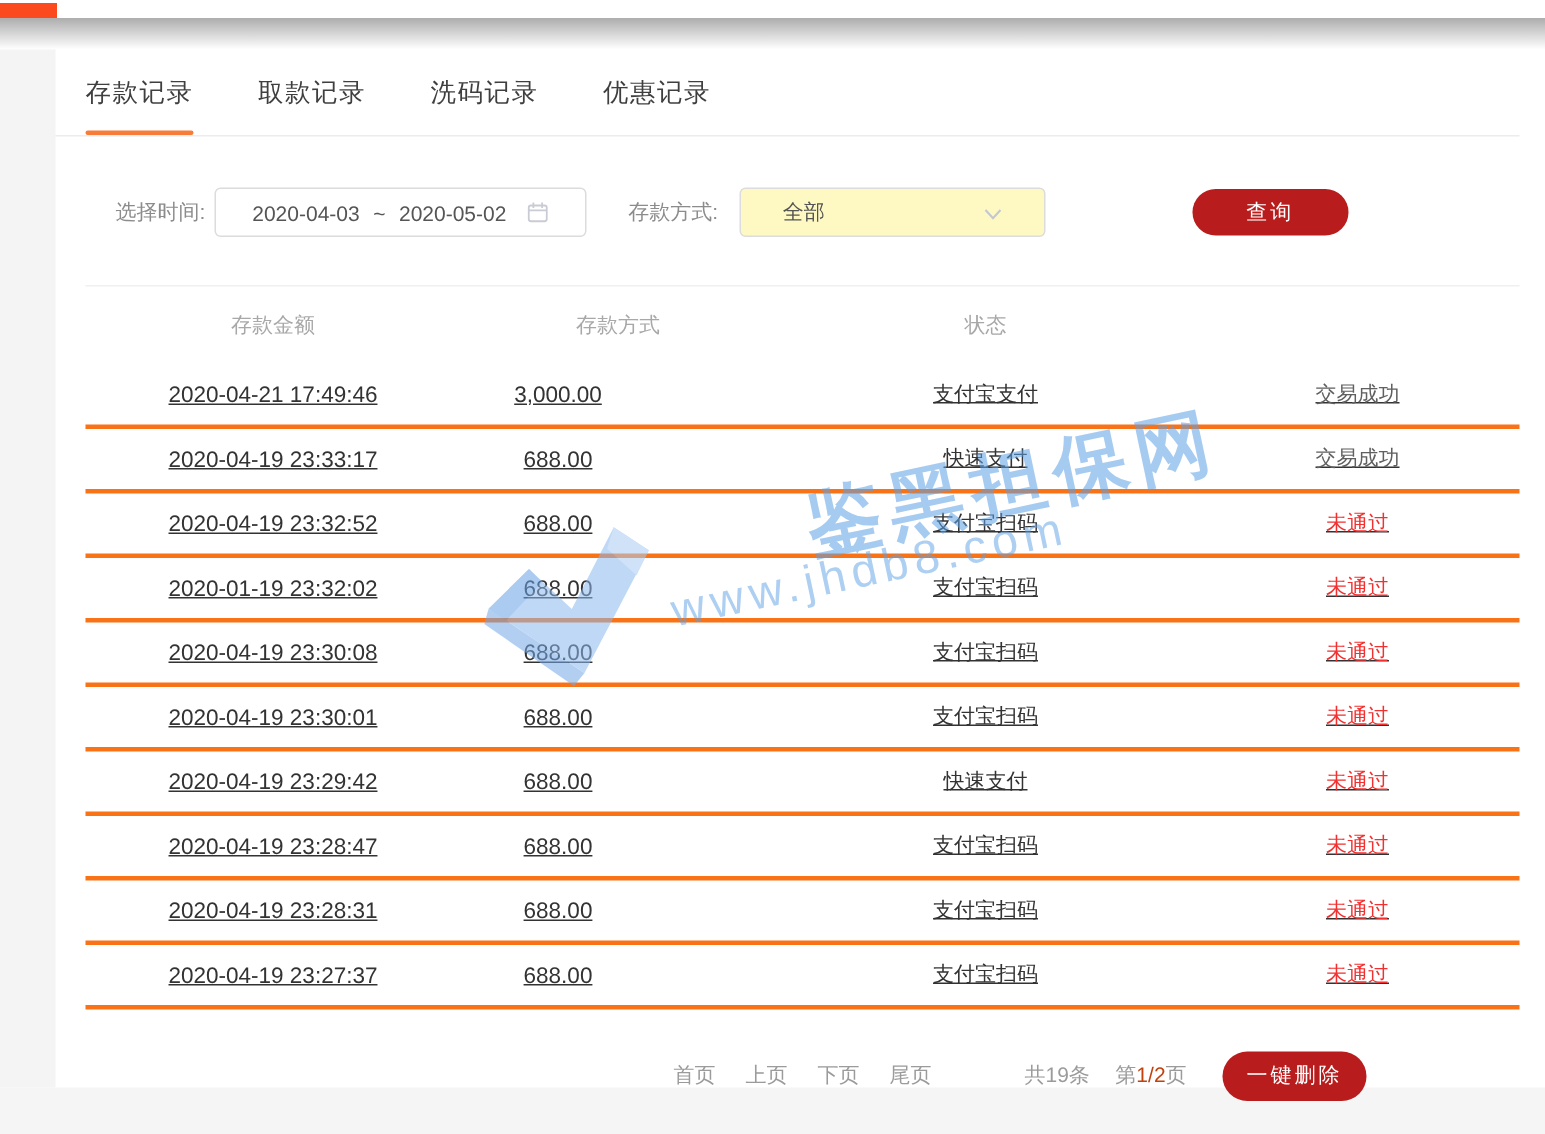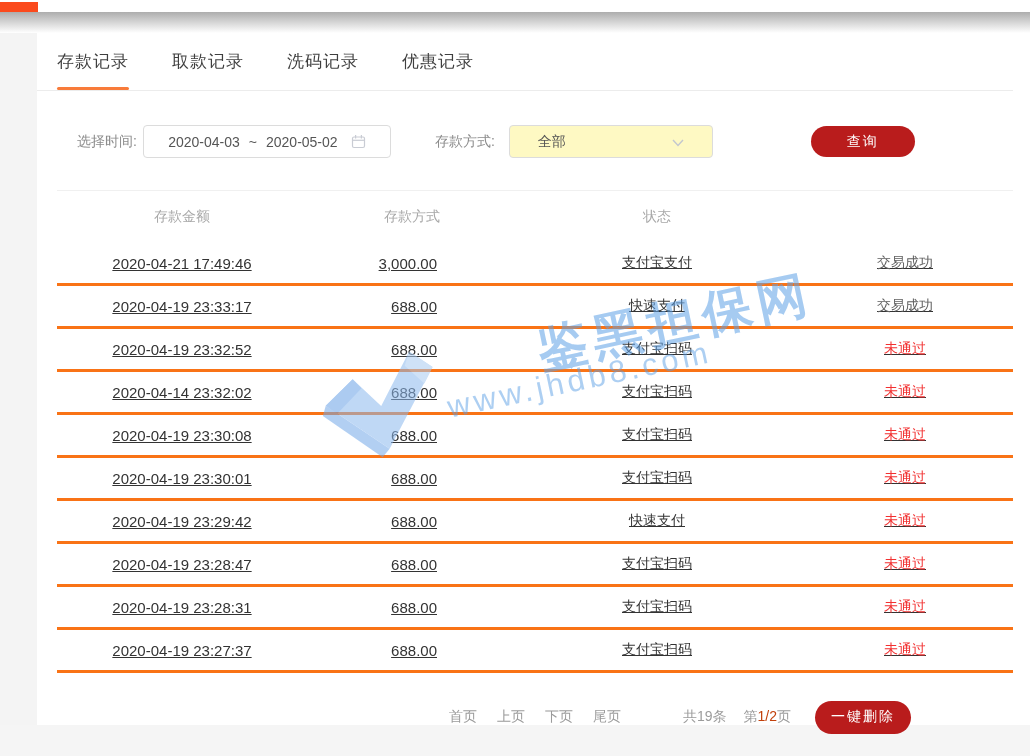--- a/index.html
+++ b/index.html
@@ -25,38 +25,38 @@
   .tab.active::after{content:"";position:absolute;left:0;right:0;bottom:0;height:3px;
     background:#f87b3a;border-radius:2px;}
 
   
   .filter-row{display:flex;align-items:center;height:33px;margin:34px 0 0 40px;
     font-size:14px;color:#8c8c8c;}
   .date-box{box-sizing:border-box;width:248px;height:33px;margin-left:6px;
     border:1px solid #dcdcdc;border-radius:4px;display:flex;align-items:center;
     justify-content:center;gap:9px;color:#555;font-size:14px;background:#fff;cursor:text;}
   .date-box .cal{display:flex;margin-left:4px;}
-  .method-label{margin-left:44px;}
+  .method-label{margin-left:28px;}
   .select-box{box-sizing:border-box;width:204px;height:33px;margin-left:14px;
     border:1px solid #dcdcdc;border-radius:4px;display:flex;align-items:center;
     padding:0 28px;color:#555;font-size:14px;background:#fef9c3;cursor:pointer;}
   .select-box .sel-text{flex:1;}
   .btn{border:none;color:#fff;background:#b91c1c;cursor:pointer;
     font-family:inherit;letter-spacing:2px;}
   .query-btn{margin-left:98px;width:104px;height:31px;border-radius:16px;font-size:14px;}
 
   
   .section-divider{width:956px;height:1px;background:#f0f0f0;margin:32px 0 0 20px;}
   .table{width:956px;margin-left:20px;}
   .thead,.trow{display:grid;grid-template-columns:250px 210px 280px 216px;align-items:center;}
   .thead{height:52px;color:#a8a8a8;font-size:14px;}
   .thead div{text-align:center;}
   .trow{height:40px;border-bottom:3px solid #f97316;font-size:15px;color:#333;text-decoration:underline;}
   .cell-time{text-align:center;}
-  .cell-amount{text-align:right;padding-right:80px;}
+  .cell-amount{text-align:center;padding-right:80px;}
   .cell-method{text-align:center;font-size:14px;}
   .cell-status{text-align:center;font-size:14px;}
   .cell-status.ok{color:#606060;}
   .cell-status.fail{color:#f23030;}
 
   
   .pagination{display:flex;align-items:center;height:34px;margin:27px 0 0 412px;
     font-size:14px;color:#9b9b9b;}
   .pg-link{margin-right:20px;cursor:pointer;}
   .pg-total{margin-left:42px;}
@@ -140,21 +140,21 @@
           <div class="cell-method">快速支付</div>
           <div class="cell-status ok">交易成功</div>
         </div>
         <div class="trow">
           <div class="cell-time">2020-04-19 23:32:52</div>
           <div class="cell-amount">688.00</div>
           <div class="cell-method">支付宝扫码</div>
           <div class="cell-status fail">未通过</div>
         </div>
         <div class="trow">
-          <div class="cell-time">2020-04-14 23:32:02</div>
+          <div class="cell-time">2020-01-19 23:32:02</div>
           <div class="cell-amount">688.00</div>
           <div class="cell-method">支付宝扫码</div>
           <div class="cell-status fail">未通过</div>
         </div>
         <div class="trow">
           <div class="cell-time">2020-04-19 23:30:08</div>
           <div class="cell-amount">688.00</div>
           <div class="cell-method">支付宝扫码</div>
           <div class="cell-status fail">未通过</div>
         </div>

